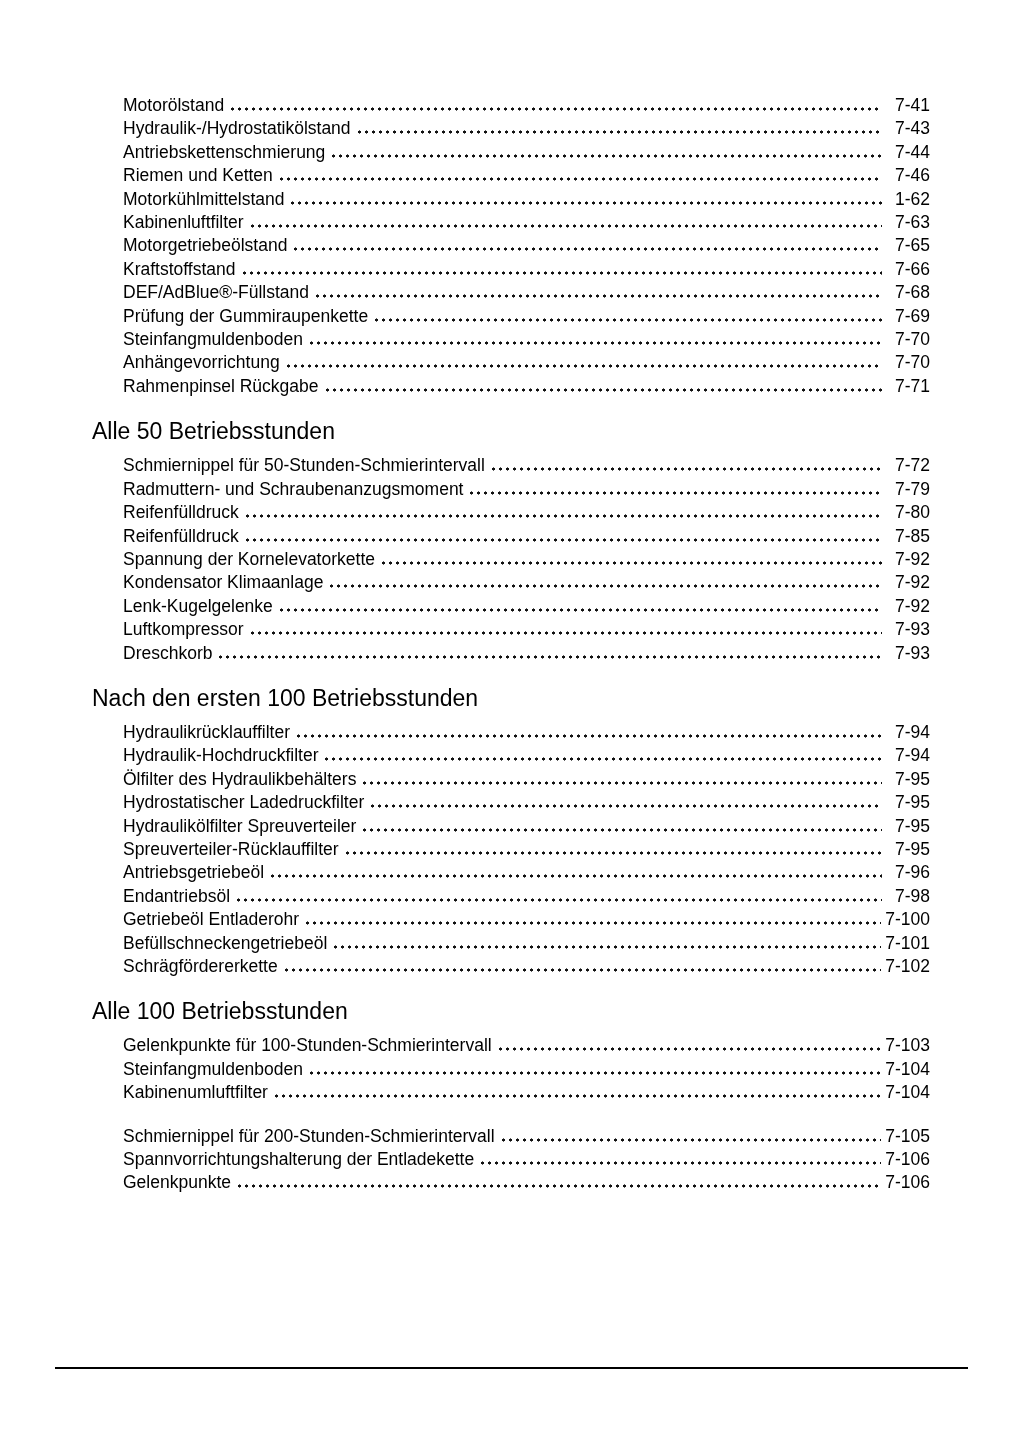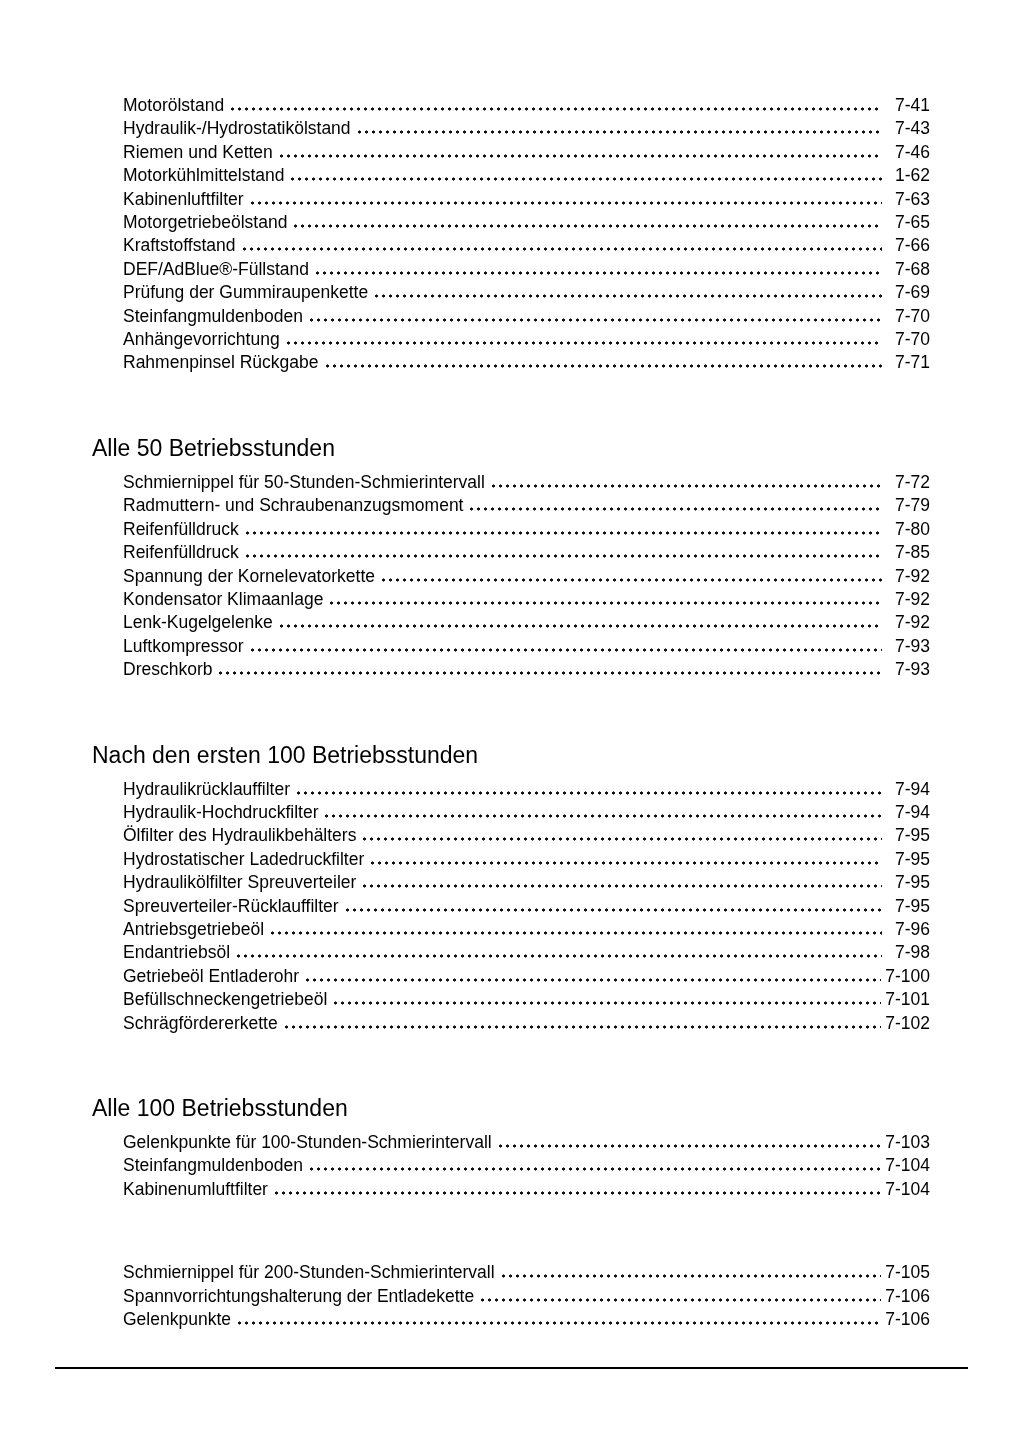--- a/index.html
+++ b/index.html
@@ -16,21 +16,21 @@
     color: #000000;
     overflow: hidden;
   }
   .toc {
     position: absolute;
     top: 94px;
     left: 92px;
     width: 838px; 
   }
   .toc-section {
-    margin-top: 60px;
+    margin-top: 20px;
   }
   .toc-section.first {
     margin-top: 0;
   }
   .section-title {
     font-size: 23px;
     font-weight: 400;
     line-height: 27px;
     margin: 0 0 9px 0;
     color: #000000;
@@ -82,20 +82,25 @@
           <span class="toc-label">Motorölstand</span>
           <span class="leader"></span>
           <span class="toc-page">7-41</span>
         </div>
         <div class="toc-row">
           <span class="toc-label">Hydraulik-/Hydrostatikölstand</span>
           <span class="leader"></span>
           <span class="toc-page">7-43</span>
         </div>
         <div class="toc-row">
+          <span class="toc-label">Antriebskettenschmierung</span>
+          <span class="leader"></span>
+          <span class="toc-page">7-44</span>
+        </div>
+        <div class="toc-row">
           <span class="toc-label">Riemen und Ketten</span>
           <span class="leader"></span>
           <span class="toc-page">7-46</span>
         </div>
         <div class="toc-row">
           <span class="toc-label">Motorkühlmittelstand</span>
           <span class="leader"></span>
           <span class="toc-page">1-62</span>
         </div>
         <div class="toc-row">

